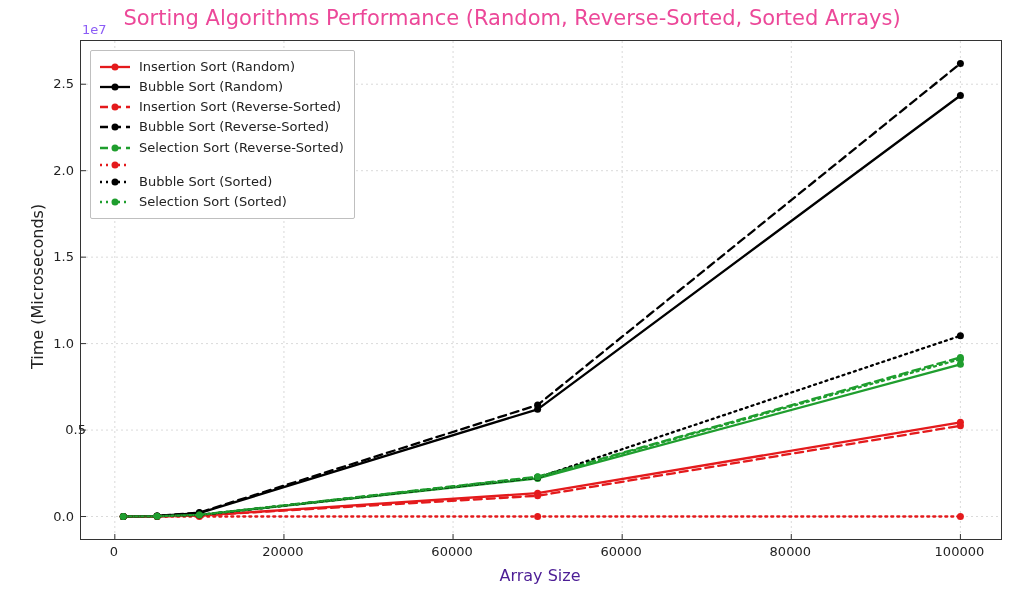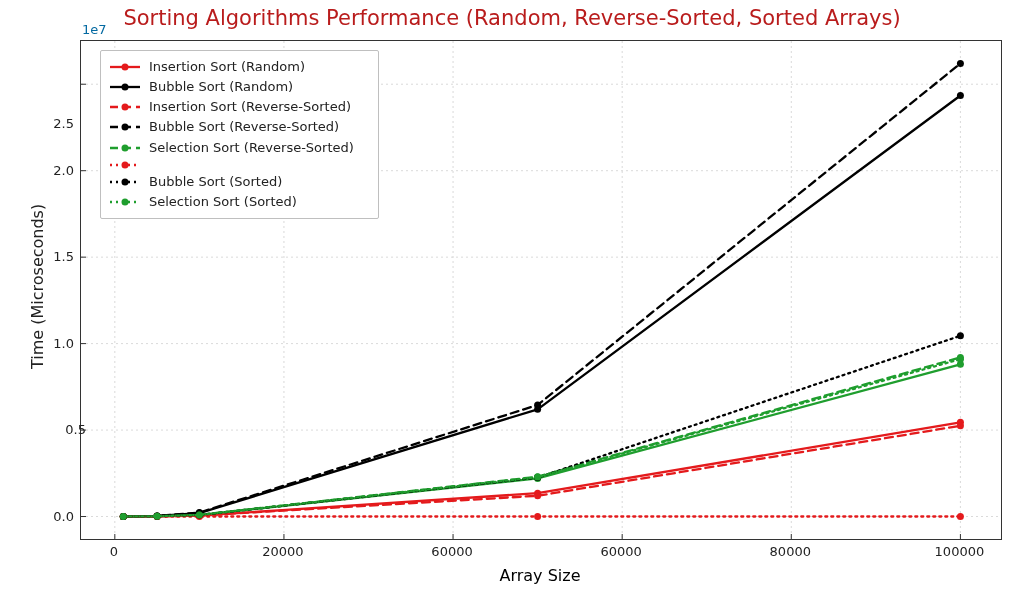--- a/index.html
+++ b/index.html
@@ -16,38 +16,38 @@
     background: #ffffff;
   }
   #title {
     position: absolute;
     top: 6px;
     left: 0;
     width: 100%;
     text-align: center;
     font-size: 21px;
     font-weight: 400;
-    color: #b91c1c;
+    color: #ec4899;
   }
   #exp {
     position: absolute;
     font-size: 13px;
-    color: #0369a1;
+    color: #8b5cf6;
   }
   #plot {
     position: absolute;
     border: 1px solid #333;
     background: #fff;
   }
   #xlabel {
     position: absolute;
     font-size: 16px;
     text-align: center;
     width: 200px;
-    color: #000000;
+    color: #4c1d95;
   }
   #ylabel {
     position: absolute;
     font-size: 16px;
     transform: rotate(-90deg);
     transform-origin: left top;
     color: #222;
     white-space: nowrap;
   }
   .tick-label-x {
@@ -61,24 +61,23 @@
     font-size: 13px;
     color: #222;
     transform: translateY(-50%);
     text-align: right;
   }
   #legend {
     position: absolute;
     background: #ffffff;
     border: 1px solid #bfbfbf;
     border-radius: 2px;
-    padding: 6px 24px 6px 8px;
+    padding: 6px 10px 6px 8px;
     font-size: 13px;
     line-height: 1.55;
-    margin-left: 10px;
   }
   .legend-row {
     display: flex;
     align-items: center;
     gap: 8px;
     white-space: nowrap;
   }
   .legend-swatch {
     width: 32px;
     height: 14px;
@@ -241,14 +240,14 @@
     <div class="tick-label-x" style="left: 282.941px; top: 544px;">20000</div>
     <div class="tick-label-x" style="left: 452.059px; top: 544px;">60000</div>
     <div class="tick-label-x" style="left: 621.176px; top: 544px;">60000</div>
     <div class="tick-label-x" style="left: 790.294px; top: 544px;">80000</div>
     <div class="tick-label-x" style="left: 959.412px; top: 544px;">100000</div>
     <div class="tick-label-y" style="left: 46px; top: 515.521px; width: 28px;">0.0</div>
     <div class="tick-label-y" style="left: 46px; top: 429.062px; width: 28px; margin-left: 12px;">0.5</div>
     <div class="tick-label-y" style="left: 46px; top: 342.604px; width: 28px;">1.0</div>
     <div class="tick-label-y" style="left: 46px; top: 256.146px; width: 28px;">1.5</div>
     <div class="tick-label-y" style="left: 46px; top: 169.688px; width: 28px;">2.0</div>
-    <div class="tick-label-y" style="left: 46px; top: 83.2292px; width: 28px; margin-top: 40px;">2.5</div>
+    <div class="tick-label-y" style="left: 46px; top: 83.2292px; width: 28px;">2.5</div>
   </div>
 
 </body></html>

